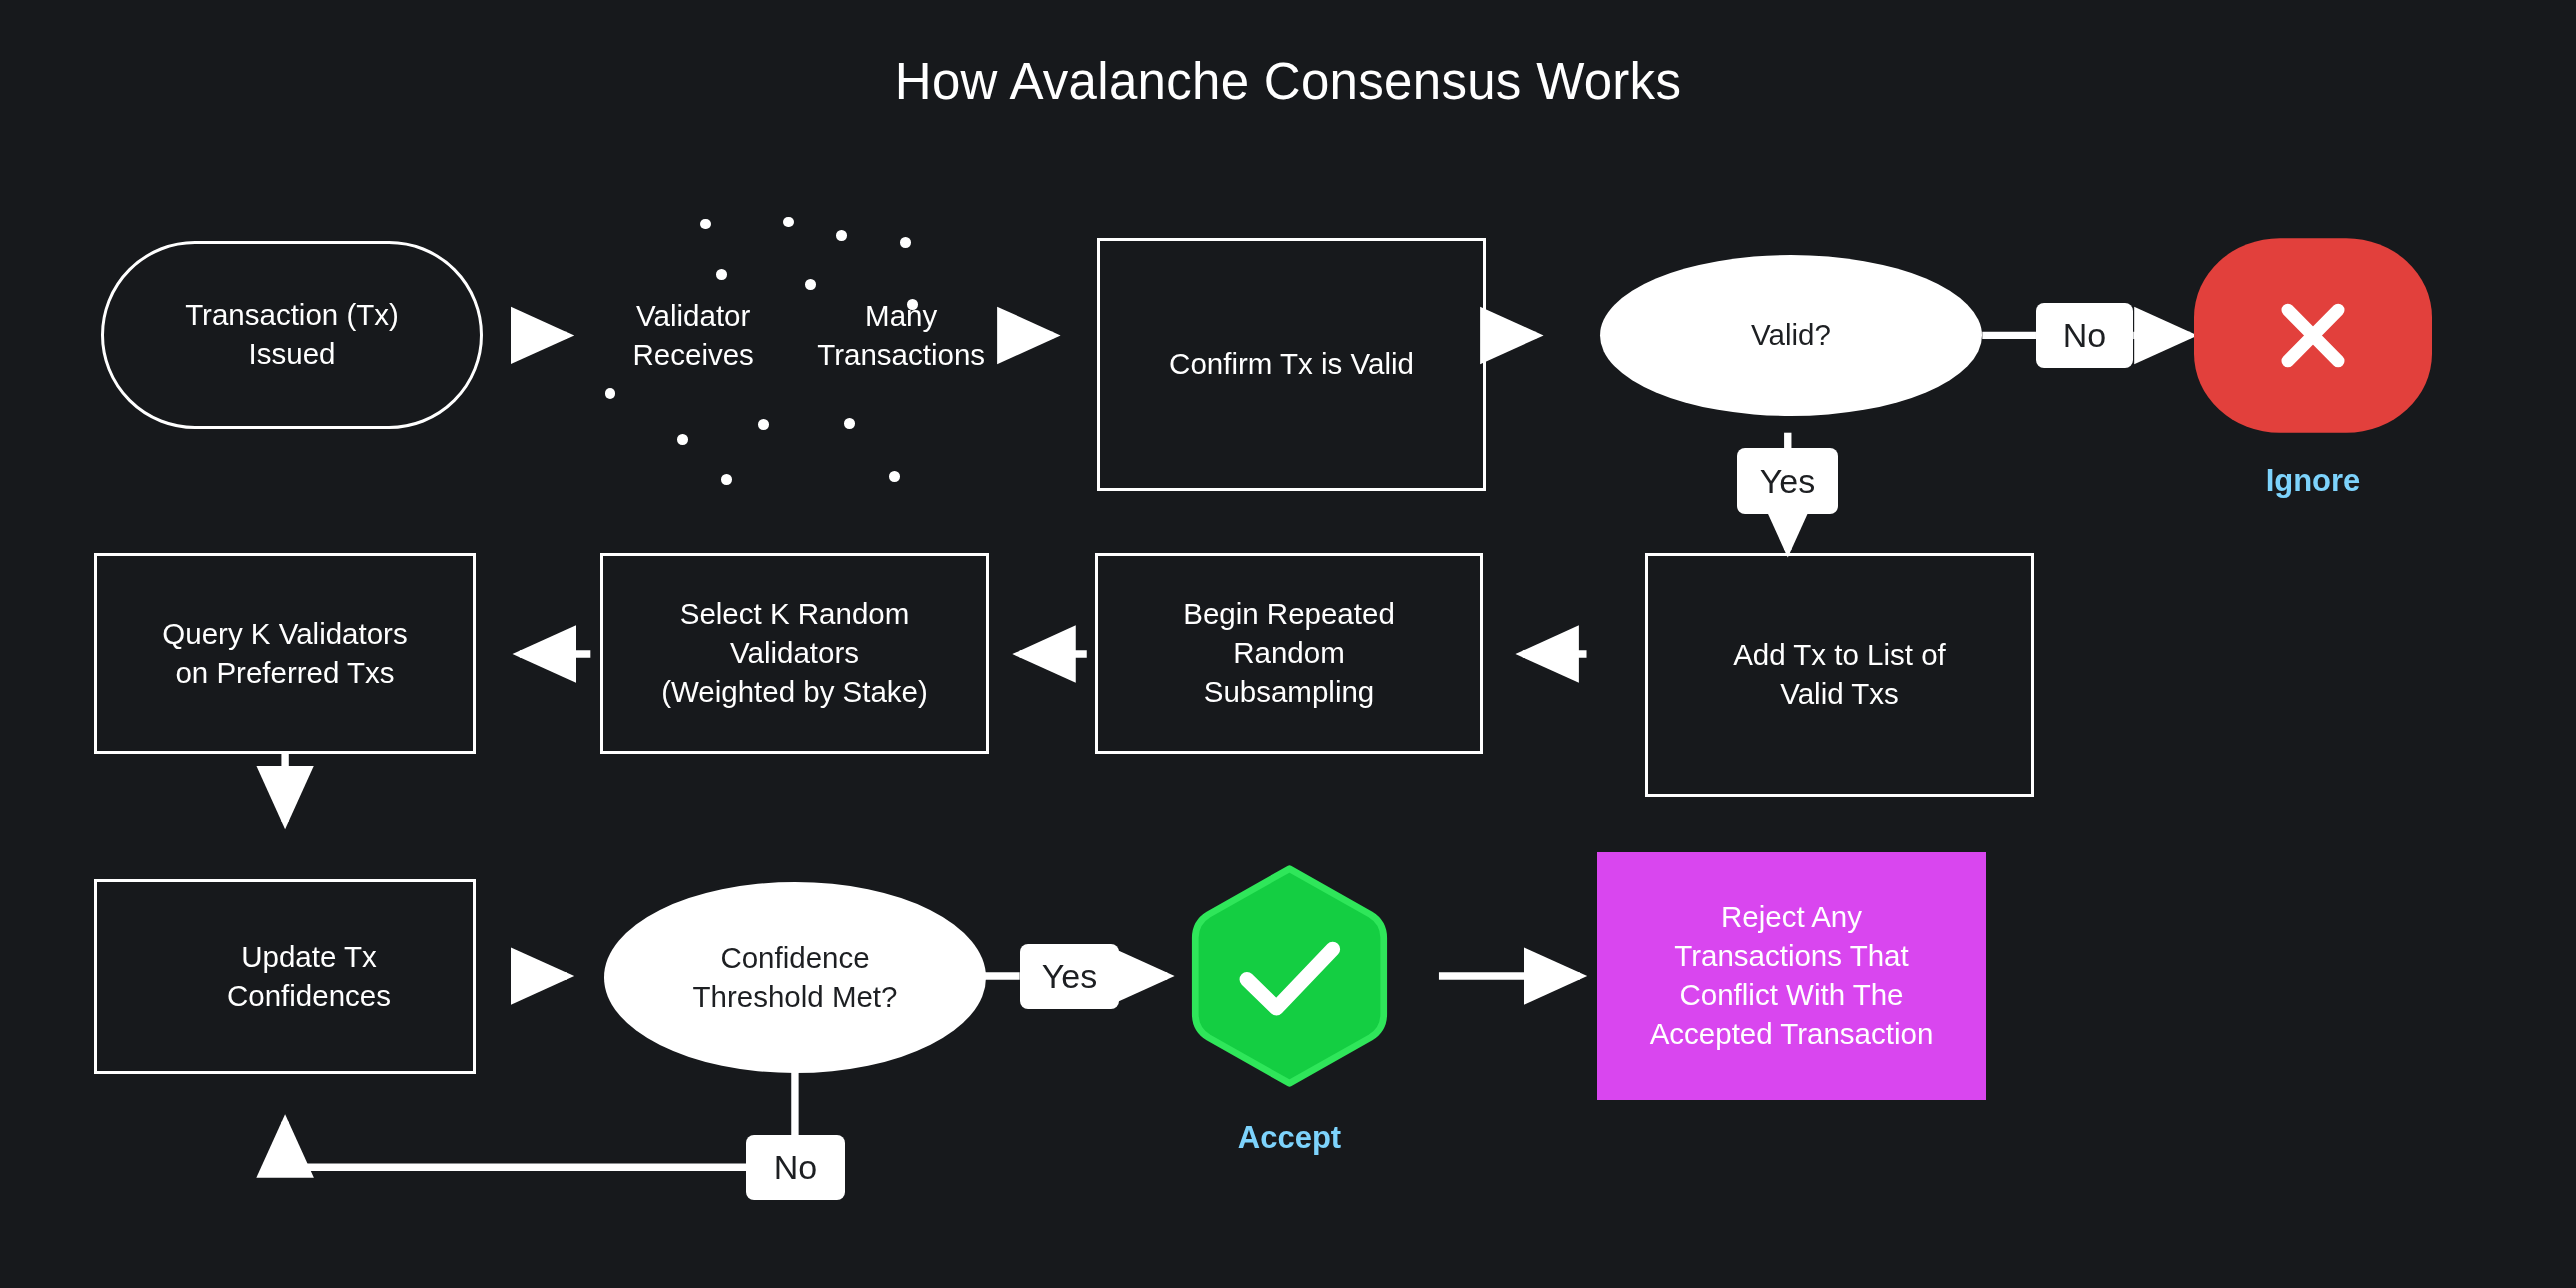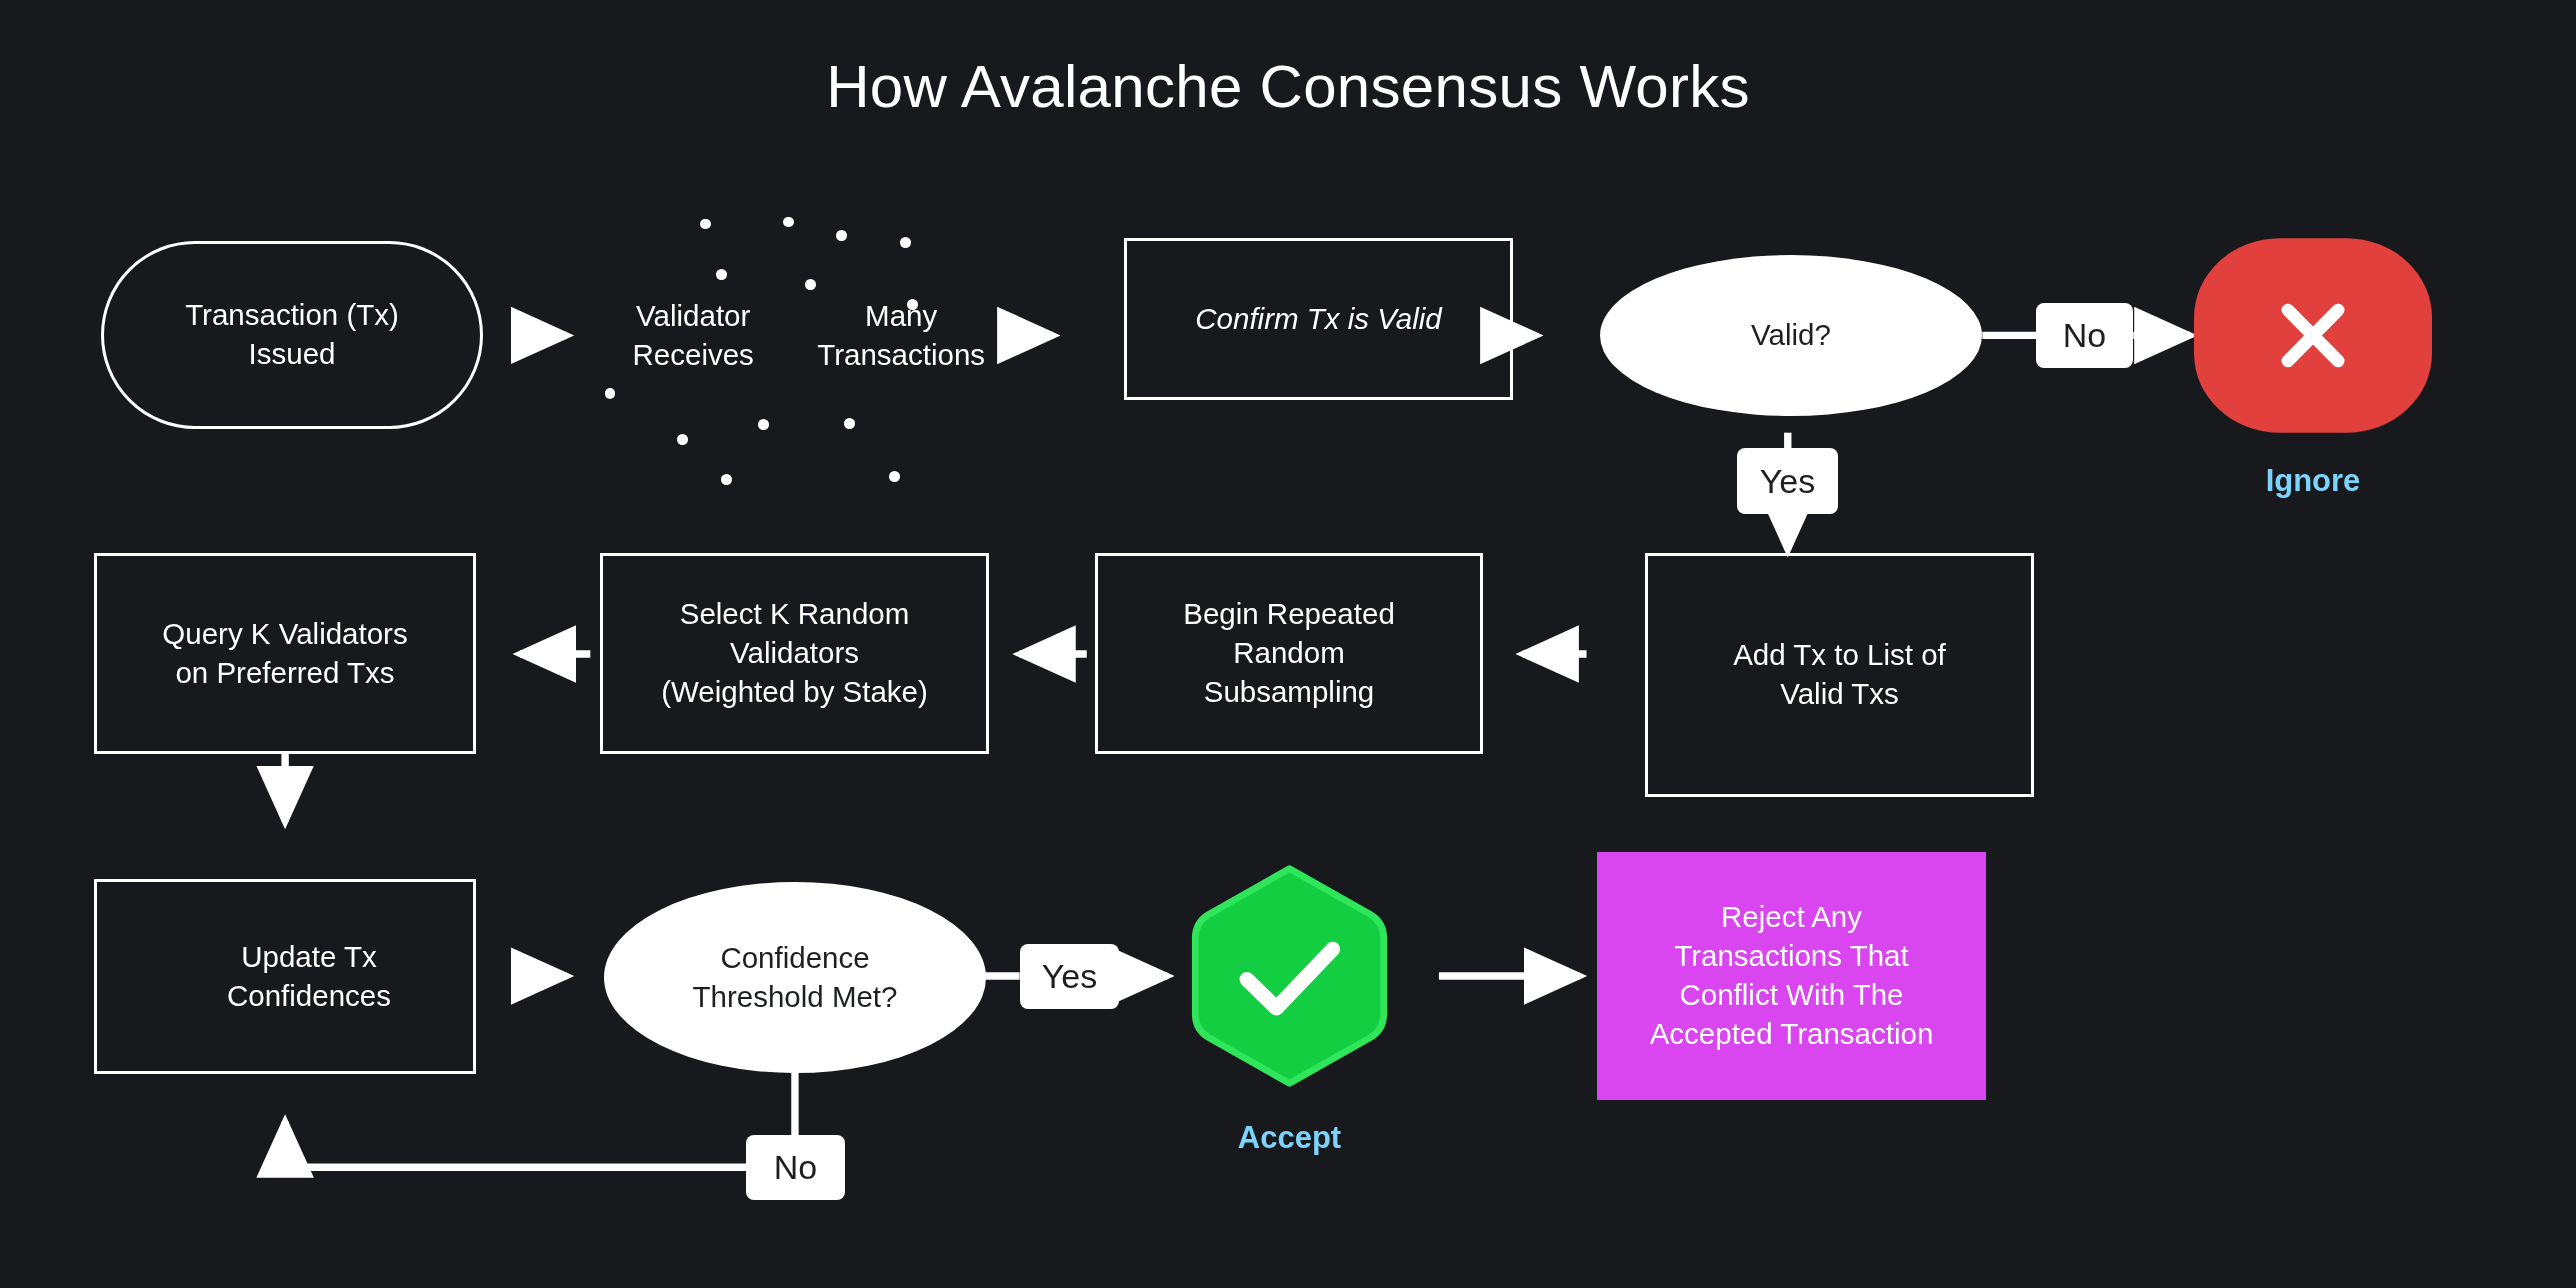--- a/index.html
+++ b/index.html
@@ -72,21 +72,21 @@
     text-align: center;
     z-index: 5;
   }
   .title {
     position: absolute;
     left: 0;
     top: 52px;
     width: 2576px;
     text-align: center;
     color: #ffffff;
-    font-size: 60px;
+    font-size: 51px;
     font-weight: normal;
     letter-spacing: 0.3px;
     z-index: 5;
   }
   .dots-wrap {
     position: absolute;
     z-index: 2;
     pointer-events: none;
   }
   .dot {
@@ -180,21 +180,21 @@
     <div class="dot" style="left:87px; top:239px; width:10.7px; height:10.7px;"></div>
     <div class="dot" style="left:131px; top:279px; width:10.7px; height:10.7px;"></div>
     <div class="dot" style="left:299px; top:276px; width:10.7px; height:10.7px;"></div>
   </div>
 
   <div class="plain-node" style="left:590px; top:272px; width:416px; height:127px; ">
     <span>Validator Receives</span>
     <span>Many Transactions</span>
   </div>
 
-  <div class="node rect" style="left:1124px; top:238px; width:389px; height:162px;font-style:italic;">
+  <div class="node rect" style="left:1097px; top:238px; width:389px; height:253px;">
     <span>Confirm Tx is Valid</span>
   </div>
 
   <div class="node ellipse" style="left:1600px; top:255px; width:382px; height:161px;">
     <span>Valid?</span>
   </div>
 
   <div class="edge-label" style="left:2036px; top:303px; width:97px; height:65px;">
     <span>No</span>
   </div>

